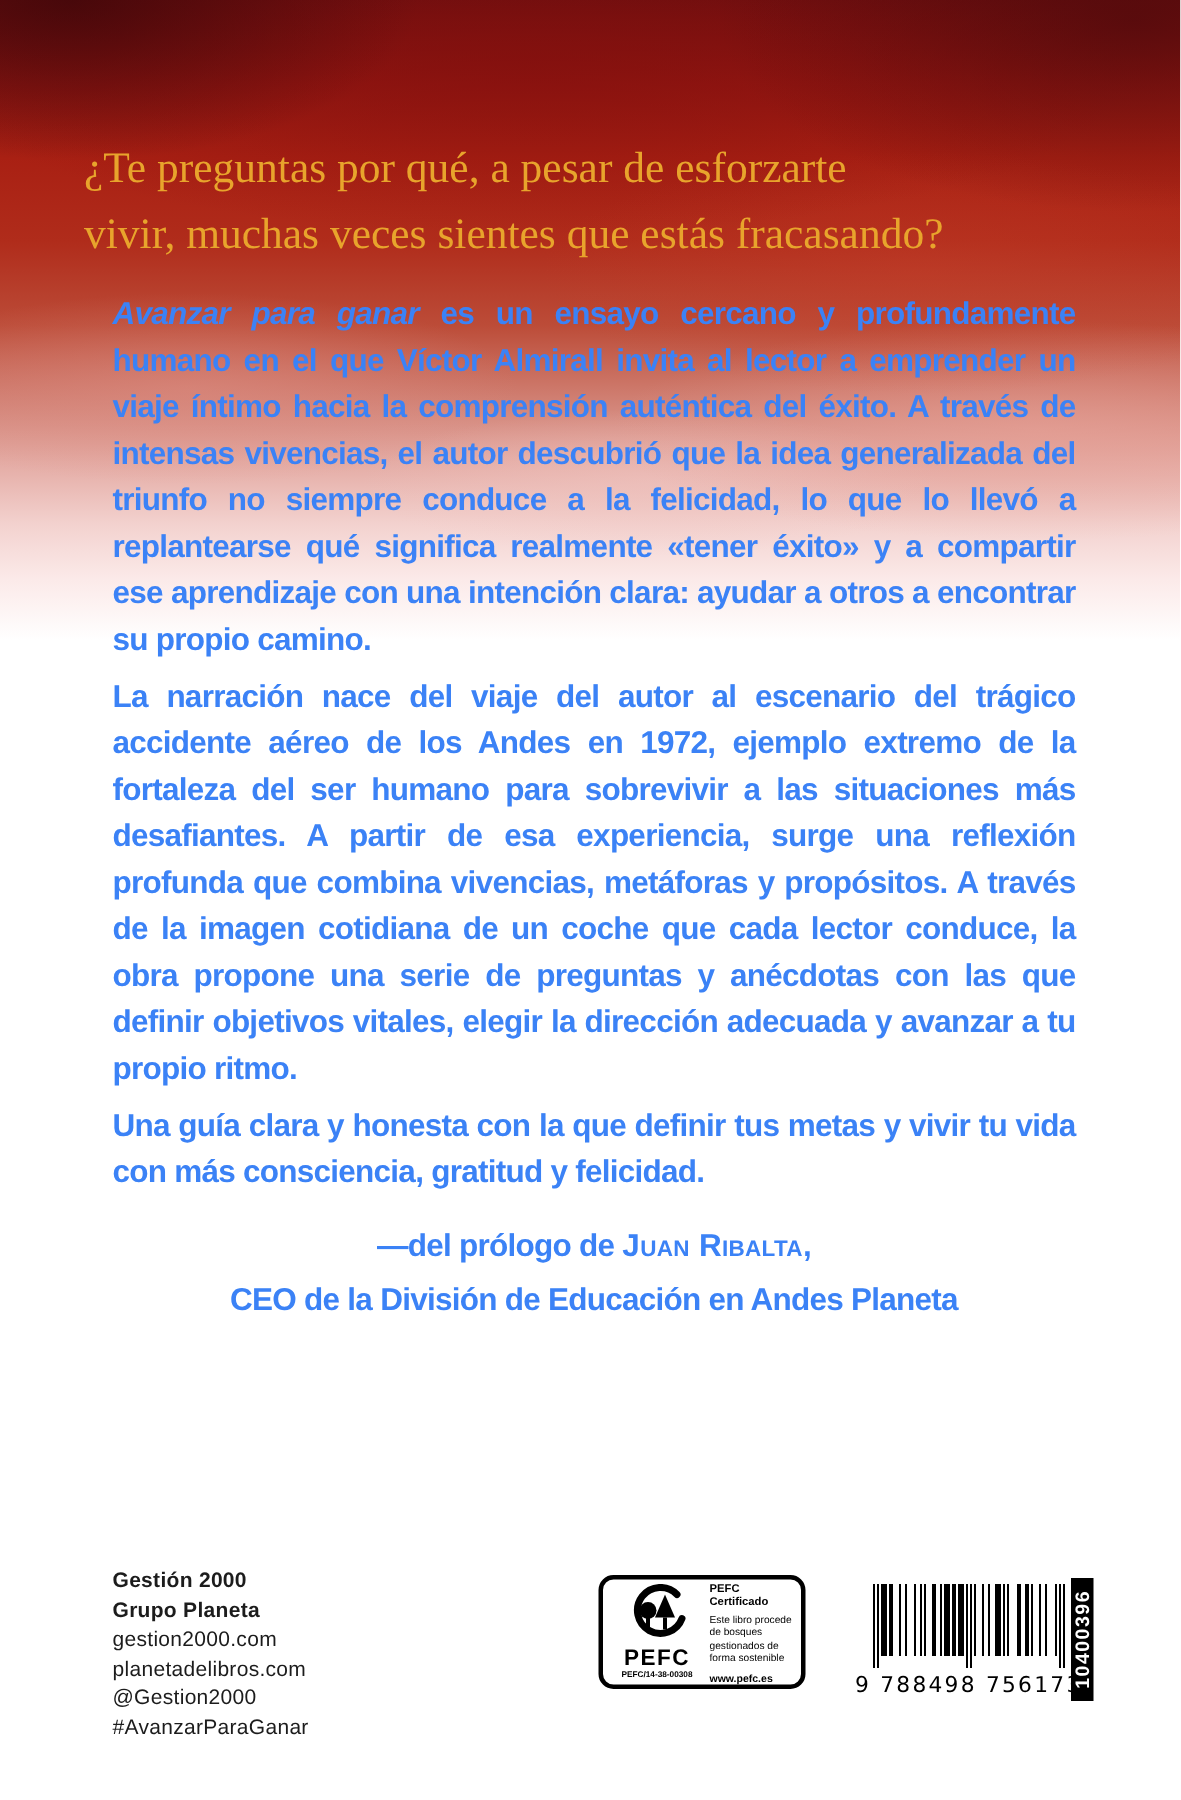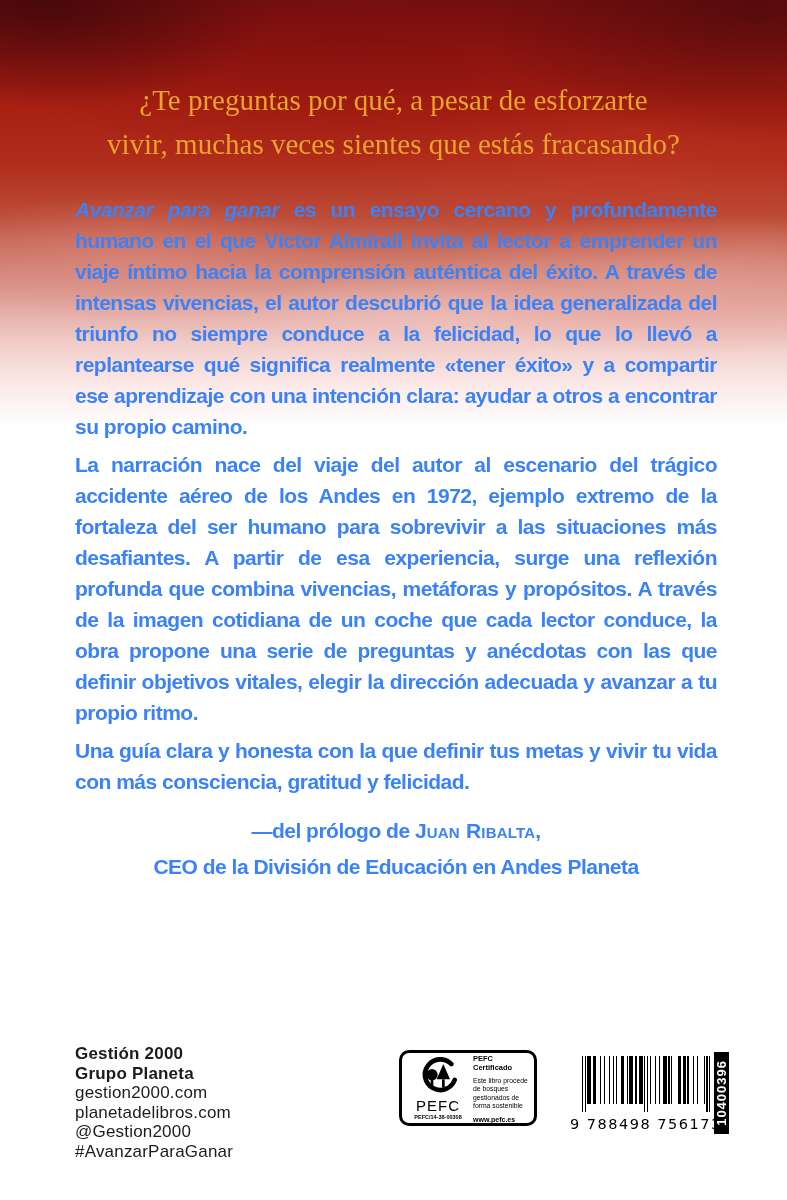--- a/index.html
+++ b/index.html
@@ -21,25 +21,25 @@
       radial-gradient(40% 13% at 16% 37%, rgba(222,142,132,0.5), rgba(222,142,132,0) 70%),
       radial-gradient(52% 15% at 88% 41%, rgba(232,162,152,0.55), rgba(232,162,152,0) 70%),
       radial-gradient(35% 10% at 55% 46%, rgba(240,196,192,0.5), rgba(240,196,192,0) 70%),
       linear-gradient(180deg,
         #6d0f10 0%, #931712 8%, #a92013 15%, #b02c1b 23%,
         #bc4c38 31%, #d07f72 38%, #e4aba4 44%, #f3d2cf 50%,
         #fbe9e8 55%, #ffffff 61%, #ffffff 100%);
   }
   .headline{
     position:absolute;top:74px;left:40px;right:40px;
-    margin:4px;
+    margin:16px;
     font-family:"Liberation Serif",serif;
     font-weight:normal;
     font-size:29px;line-height:44px;
-    text-align:center;
+    text-align:left;
     color:#E8A42C;
   }
   .copy{
     position:absolute;top:194px;left:75px;width:642px;
     color:#3b82f6;
     font-size:21px;line-height:31px;
     font-weight:bold;letter-spacing:-0.5px;
     text-align:justify;
   }
   .copy p{margin:0 0 7px 0;}
@@ -48,31 +48,31 @@
   .attribution{
     margin-top:16px;
     text-align:center;
     line-height:36px;
     font-weight:bold;
   }
   .attribution .smallcaps{font-variant:small-caps;letter-spacing:0.2px;}
   
   .publisher{
     position:absolute;left:75px;top:1044px;
-    color:#1C1C1C;font-size:17px;line-height:19.5px;
+    color:#1C1C1C;font-size:14px;line-height:19.5px;
     letter-spacing:0.2px;
   }
   .publisher .b{font-weight:bold;}
   .pefc{
     position:absolute;left:399px;top:1050px;width:138px;height:76px;
     background:#ffffff;border:3px solid #000;border-radius:10px;
     display:flex;align-items:center;box-sizing:border-box;padding:4px 5px;
   }
   .pefc-left{width:62px;text-align:center;}
-  .pefc-word{font-weight:normal;font-size:15px;letter-spacing:1px;line-height:14px;color:#000;}
+  .pefc-word{font-weight:bold;font-size:15px;letter-spacing:1px;line-height:14px;color:#000;}
   .pefc-code{font-size:5.5px;font-weight:bold;color:#000;margin-top:1px;}
   .pefc-right{flex:1;padding-left:4px;color:#000;}
   .pefc-title{font-size:7.5px;font-weight:bold;margin-bottom:5px;}
   .pefc-desc{font-size:6.8px;line-height:8.5px;margin-bottom:5px;}
   .pefc-url{font-size:7px;font-weight:bold;}
   .barcode{
     position:absolute;left:568px;top:1052px;width:150px;height:82px;
     background:#ffffff;display:flex;
   }
   .barcode-main{position:relative;flex:1;padding:4px 2px 0 14px;}

